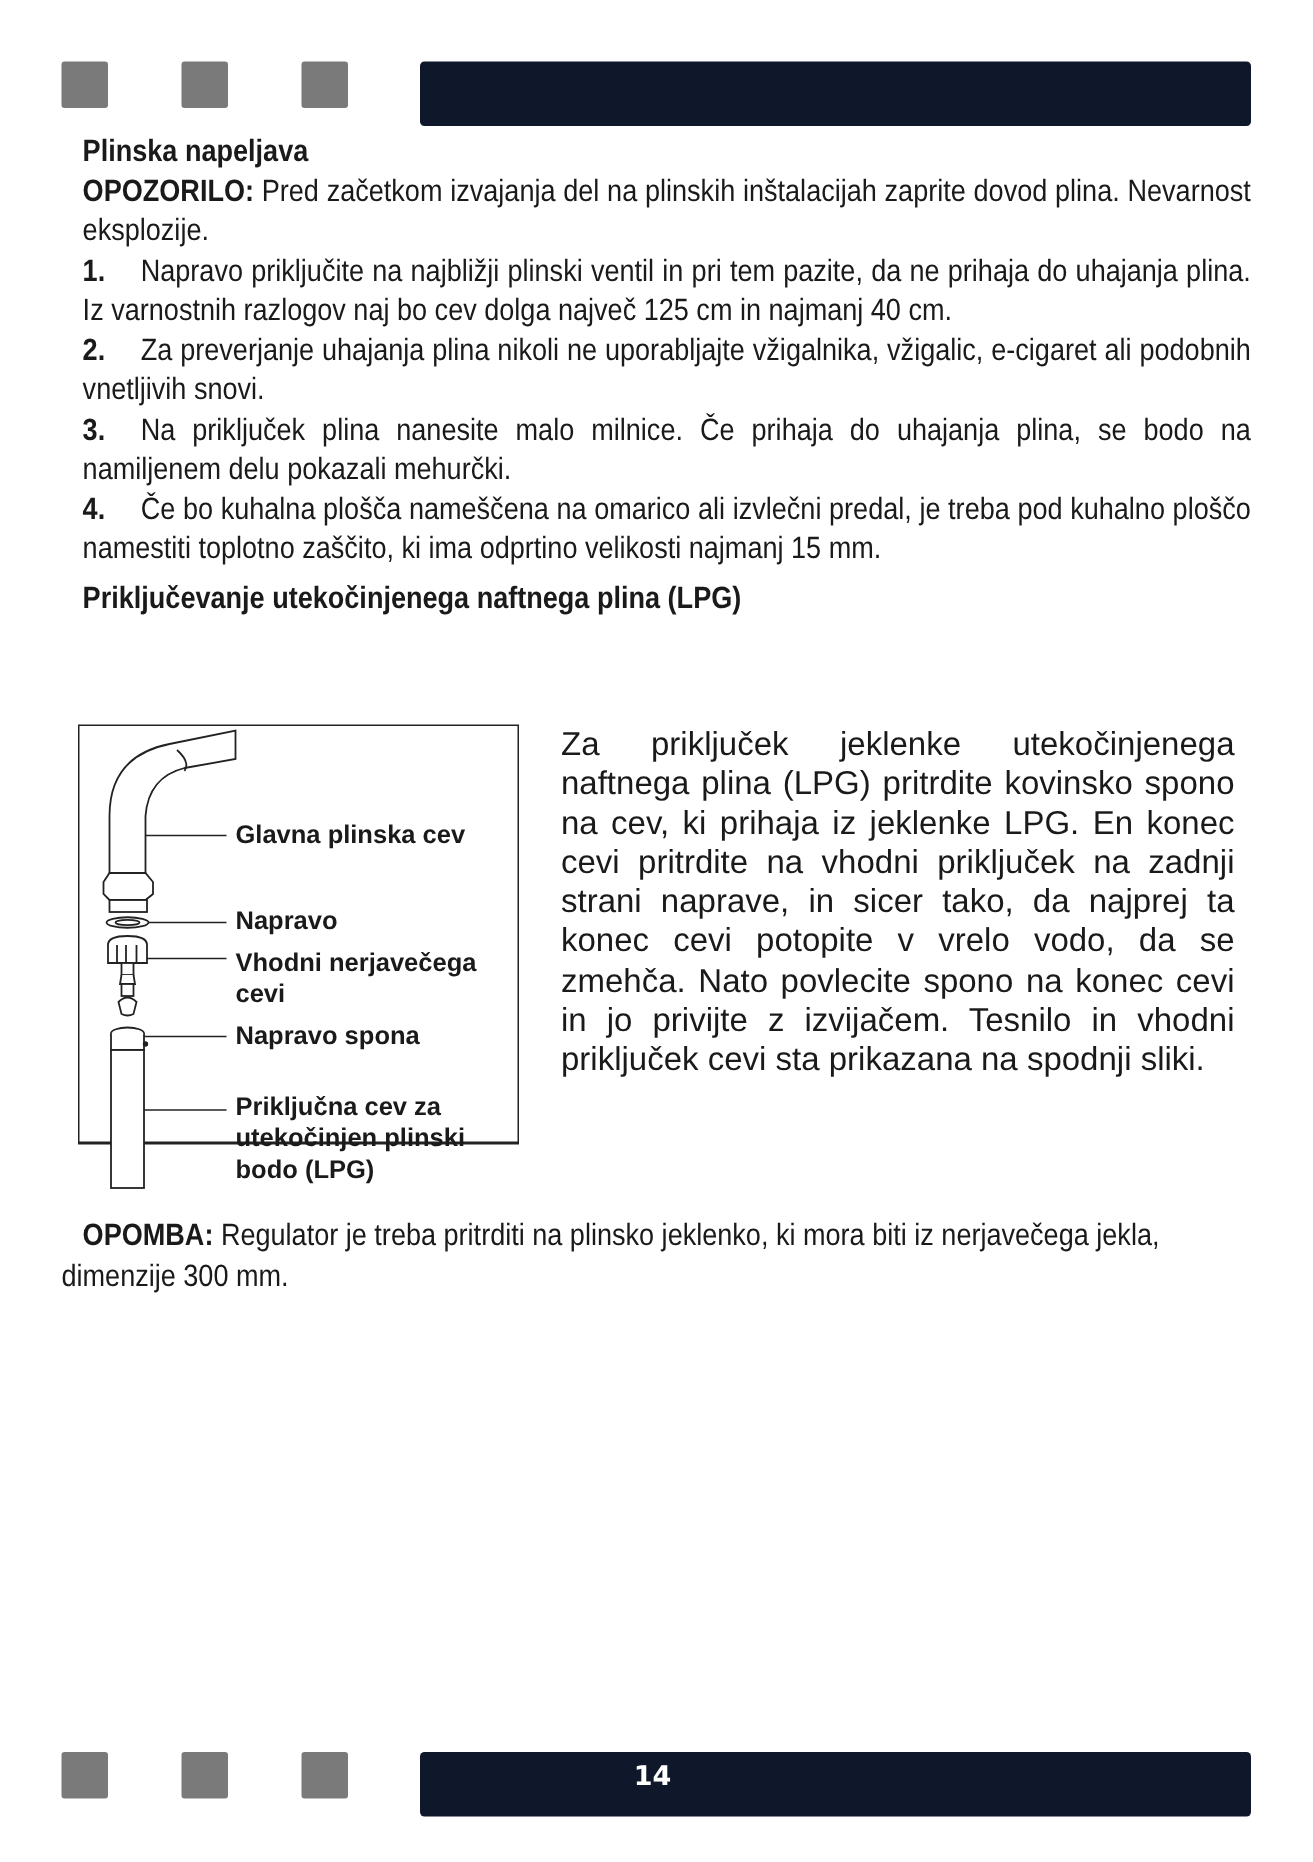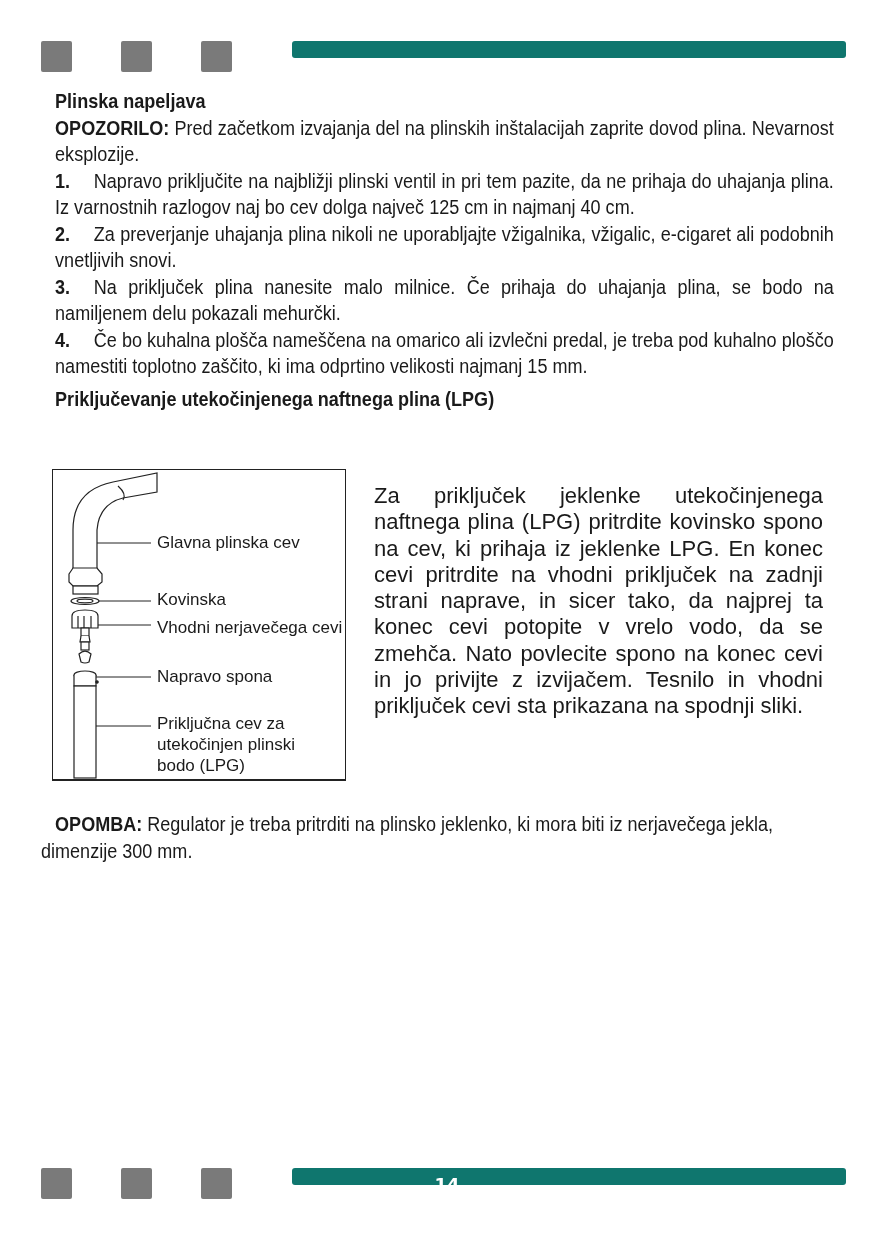--- a/index.html
+++ b/index.html
@@ -1,35 +1,35 @@
 <!DOCTYPE html>
 <html><head>
 <meta charset="utf-8">
 <style>
   html, body { margin: 0; padding: 0; background: #ffffff; }
   body { width: 875px; height: 1241px; position: relative; overflow: hidden;
          font-family: "Liberation Sans", sans-serif; color: #1a1a1a; }
   .sq { position: absolute; width: 31px; height: 31px; background: #7a7a7a; border-radius: 2px; }
-  .bar { position: absolute; left: 292px; width: 554px; height: 17px; background: #0f766e; border-radius: 3px; }
+  .bar { position: absolute; left: 280px; width: 554px; height: 43px; background: #0f172a; border-radius: 3px; }
   .top .sq, .top .bar { top: 41px; }
   .bot .sq, .bot .bar { top: 1168px; }
   .sq1 { left: 41px; } .sq2 { left: 121px; } .sq3 { left: 201px; }
   .page-num { position: absolute; left: 0; width: 310px; top: 6px; text-align: center;
               color: #ffffff; font-weight: bold; font-size: 18px; font-family: "DejaVu Sans", sans-serif; }
   .content { position: absolute; left: 41px; top: 88px; width: 793px;
              font-family: "Liberation Sans", sans-serif; font-size: 20.5px; line-height: 26.5px;
              transform: scaleX(0.88); transform-origin: left top; width: 901px; }
   .content p { margin: 0; text-align: justify; }
   .h { font-weight: bold; padding-left: 16px; }
   .ind { padding-left: 16px; }
   .b { font-weight: bold; }
   .num { font-weight: bold; display: inline-block; width: 44px; }
   .h2 { margin-top: 6px !important; }
-  .figure { position: absolute; left: 52px; top: 469px; width: 294px; height: 312px;
-            border: 1.5px solid #222; border-bottom-width: 2.5px; box-sizing: border-box; }
+  .figure { position: absolute; left: 52px; top: 483px; width: 294px; height: 280px;
+            border: 1.5px solid #222; border-bottom-width: 2.5px; box-sizing: border-box; font-weight: bold; }
   .figure svg { position: absolute; left: 0; top: 0; }
   .lbl { position: absolute; left: 104px; font-size: 17px; line-height: 21px; color: #1a1a1a; }
   .side { position: absolute; left: 374px; top: 483px; width: 449px;
           font-size: 22px; line-height: 26.3px; text-align: justify; text-align-last: left; }
   .note { position: absolute; left: 41px; top: 811px; width: 901px;
           font-size: 20.5px; line-height: 26.5px;
           transform: scaleX(0.88); transform-origin: left top; }
 </style>
 </head>
 <body>
@@ -80,21 +80,21 @@
     </g>
     <g stroke="#222" stroke-width="1" fill="none">
       <line x1="44" y1="73" x2="98" y2="73"></line>
       <line x1="46" y1="131" x2="98" y2="131"></line>
       <line x1="45" y1="155" x2="98" y2="155"></line>
       <line x1="43" y1="207" x2="98" y2="207"></line>
       <line x1="43" y1="256" x2="98" y2="256"></line>
     </g>
   </svg>
   <div class="lbl" style="top:62px">Glavna plinska cev</div>
-  <div class="lbl" style="top:119px">Kovinska</div>
+  <div class="lbl" style="top:119px">Napravo</div>
   <div class="lbl" style="top:147px">Vhodni nerjavečega cevi</div>
   <div class="lbl" style="top:196px">Napravo spona</div>
   <div class="lbl" style="top:243px">Priključna cev za</div>
   <div class="lbl" style="top:264px">utekočinjen plinski</div>
   <div class="lbl" style="top:285px">bodo (LPG)</div>
 </div>
 
 <div class="side">Za priključek jeklenke utekočinjenega naftnega plina (LPG) pritrdite kovinsko spono na cev, ki prihaja iz jeklenke LPG. En konec cevi pritrdite na vhodni priključek na zadnji strani naprave, in sicer tako, da najprej ta konec cevi potopite v vrelo vodo, da se zmehča. Nato povlecite spono na konec cevi in jo privijte z izvijačem. Tesnilo in vhodni priključek cevi sta prikazana na spodnji sliki.</div>
 
 <div class="note">

